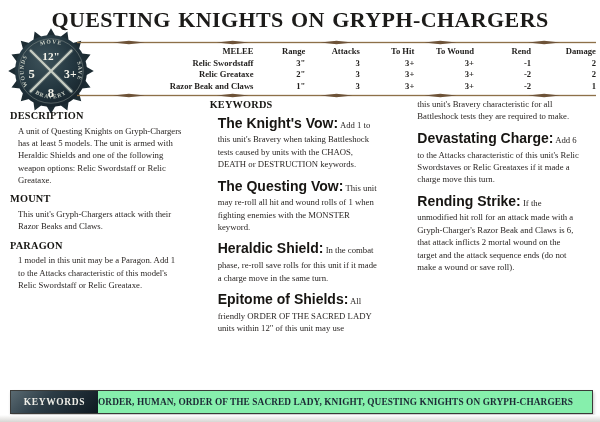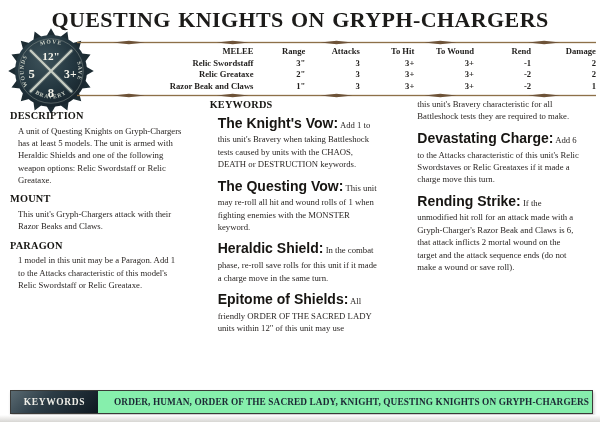--- a/index.html
+++ b/index.html
@@ -55,21 +55,21 @@
     position:absolute;left:10px;right:7px;bottom:8px;height:22px;
     display:flex;align-items:stretch;border:1px solid #3a3a38;
     background:#86efac;box-shadow:1px 2px 3px rgba(0,0,0,.22);
   }
   .kw-label{
     flex:0 0 87px;display:flex;align-items:center;justify-content:center;
     background:linear-gradient(135deg,#5a6a72 0%,#2c3c46 40%,#0e1820 100%);
     color:#eeede7;font-weight:bold;font-size:9.5px;letter-spacing:.6px;
   }
   .kw-text{
-    display:flex;align-items:center;padding-left:16px;
+    display:flex;align-items:center;padding-left:0;
     font-weight:bold;font-size:9.3px;color:#1c2834;letter-spacing:.1px;
     white-space:nowrap;
   }
 </style>
 </head>
 <body>
 
 <div class="title">QUESTING KNIGHTS ON GRYPH-CHARGERS</div>
 
 <div class="badge">

